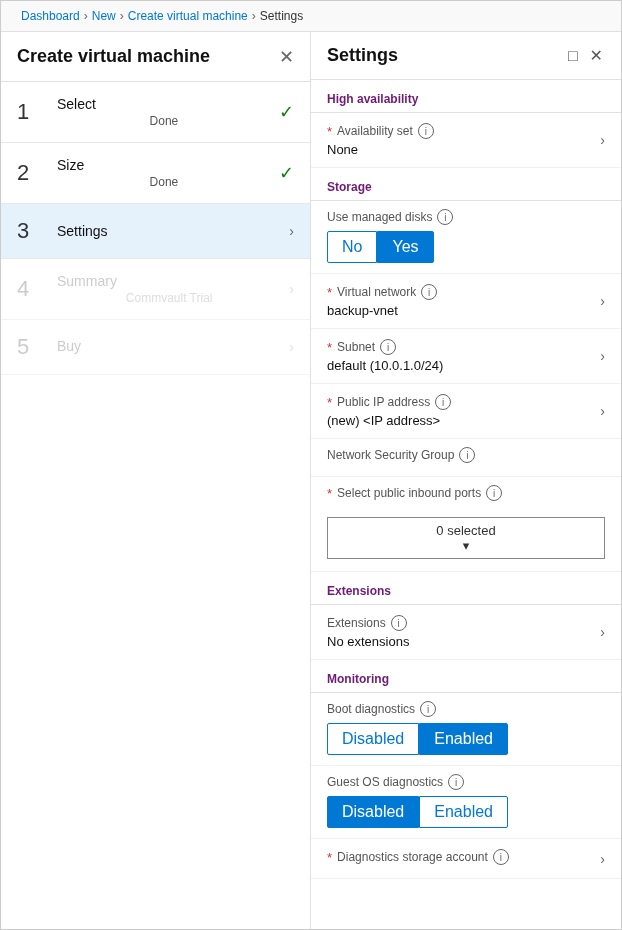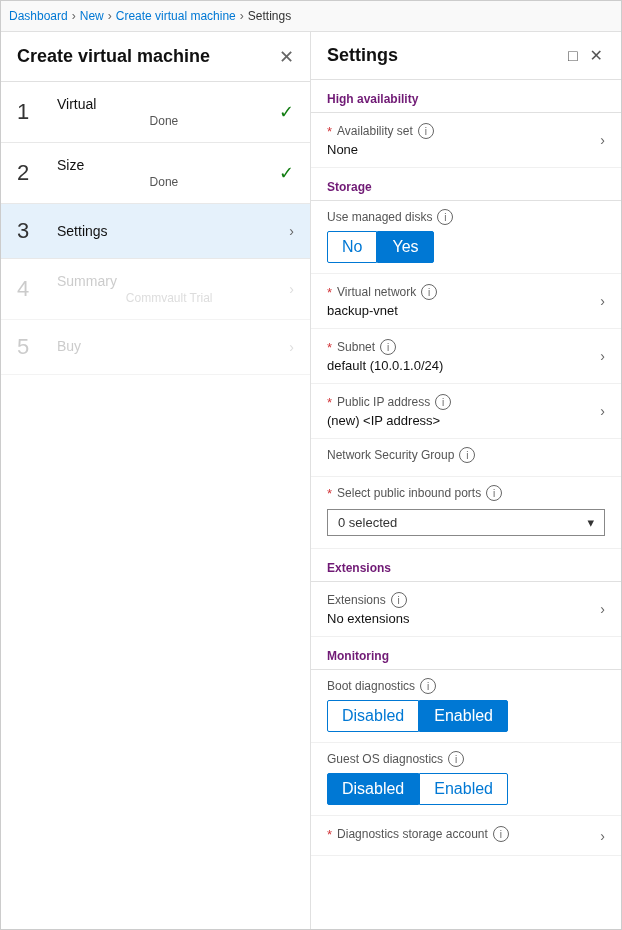--- a/index.html
+++ b/index.html
@@ -10,21 +10,21 @@
       width: 622px;
       height: 930px;
       overflow: hidden;
       border: 1px solid #ccc;
     }
 
     
     .breadcrumb {
       display: flex;
       align-items: flex-start;
-      padding: 8px 8px;
+      padding: 8px 20px;
       font-size: 12px;
       color: #0078d4;
       border-bottom: 1px solid #e0e0e0;
       background: #f9f9f9;
     }
     .breadcrumb span { color: #333; }
     .breadcrumb .sep { margin: 0 4px; color: #666; }
 
     
     .main-layout {
@@ -240,21 +240,22 @@
       border-bottom: 1px solid #f0f0f0;
     }
     .select-control {
       display: flex;
       justify-content: space-between;
       align-items: center;
       border: 1px solid #888;
       padding: 5px 10px;
       cursor: pointer;
       background: #fff;
-      margin-top: 8px;
+      margin-top: 16px;
+      flex-direction: column;
     }
     .select-control span { font-size: 13px; color: #333; }
 
     
     .diagnostics-row {
       padding: 8px 16px 10px;
       border-bottom: 1px solid #f0f0f0;
     }
 
     
@@ -295,21 +296,21 @@
     <div class="left-header">
       <h2>Create virtual machine</h2>
       <button class="close-btn">✕</button>
     </div>
 
     <div class="step-list">
 
       <div class="step-item">
         <div class="step-number">1</div>
         <div class="step-info">
-          <div class="step-title">Virtual</div>
+          <div class="step-title">Select</div>
           <div class="step-subtitle">Done</div>
         </div>
         <span class="step-check">✓</span>
       </div>
 
       <div class="step-item">
         <div class="step-number">2</div>
         <div class="step-info">
           <div class="step-title">Size</div>
           <div class="step-subtitle">Done</div>

